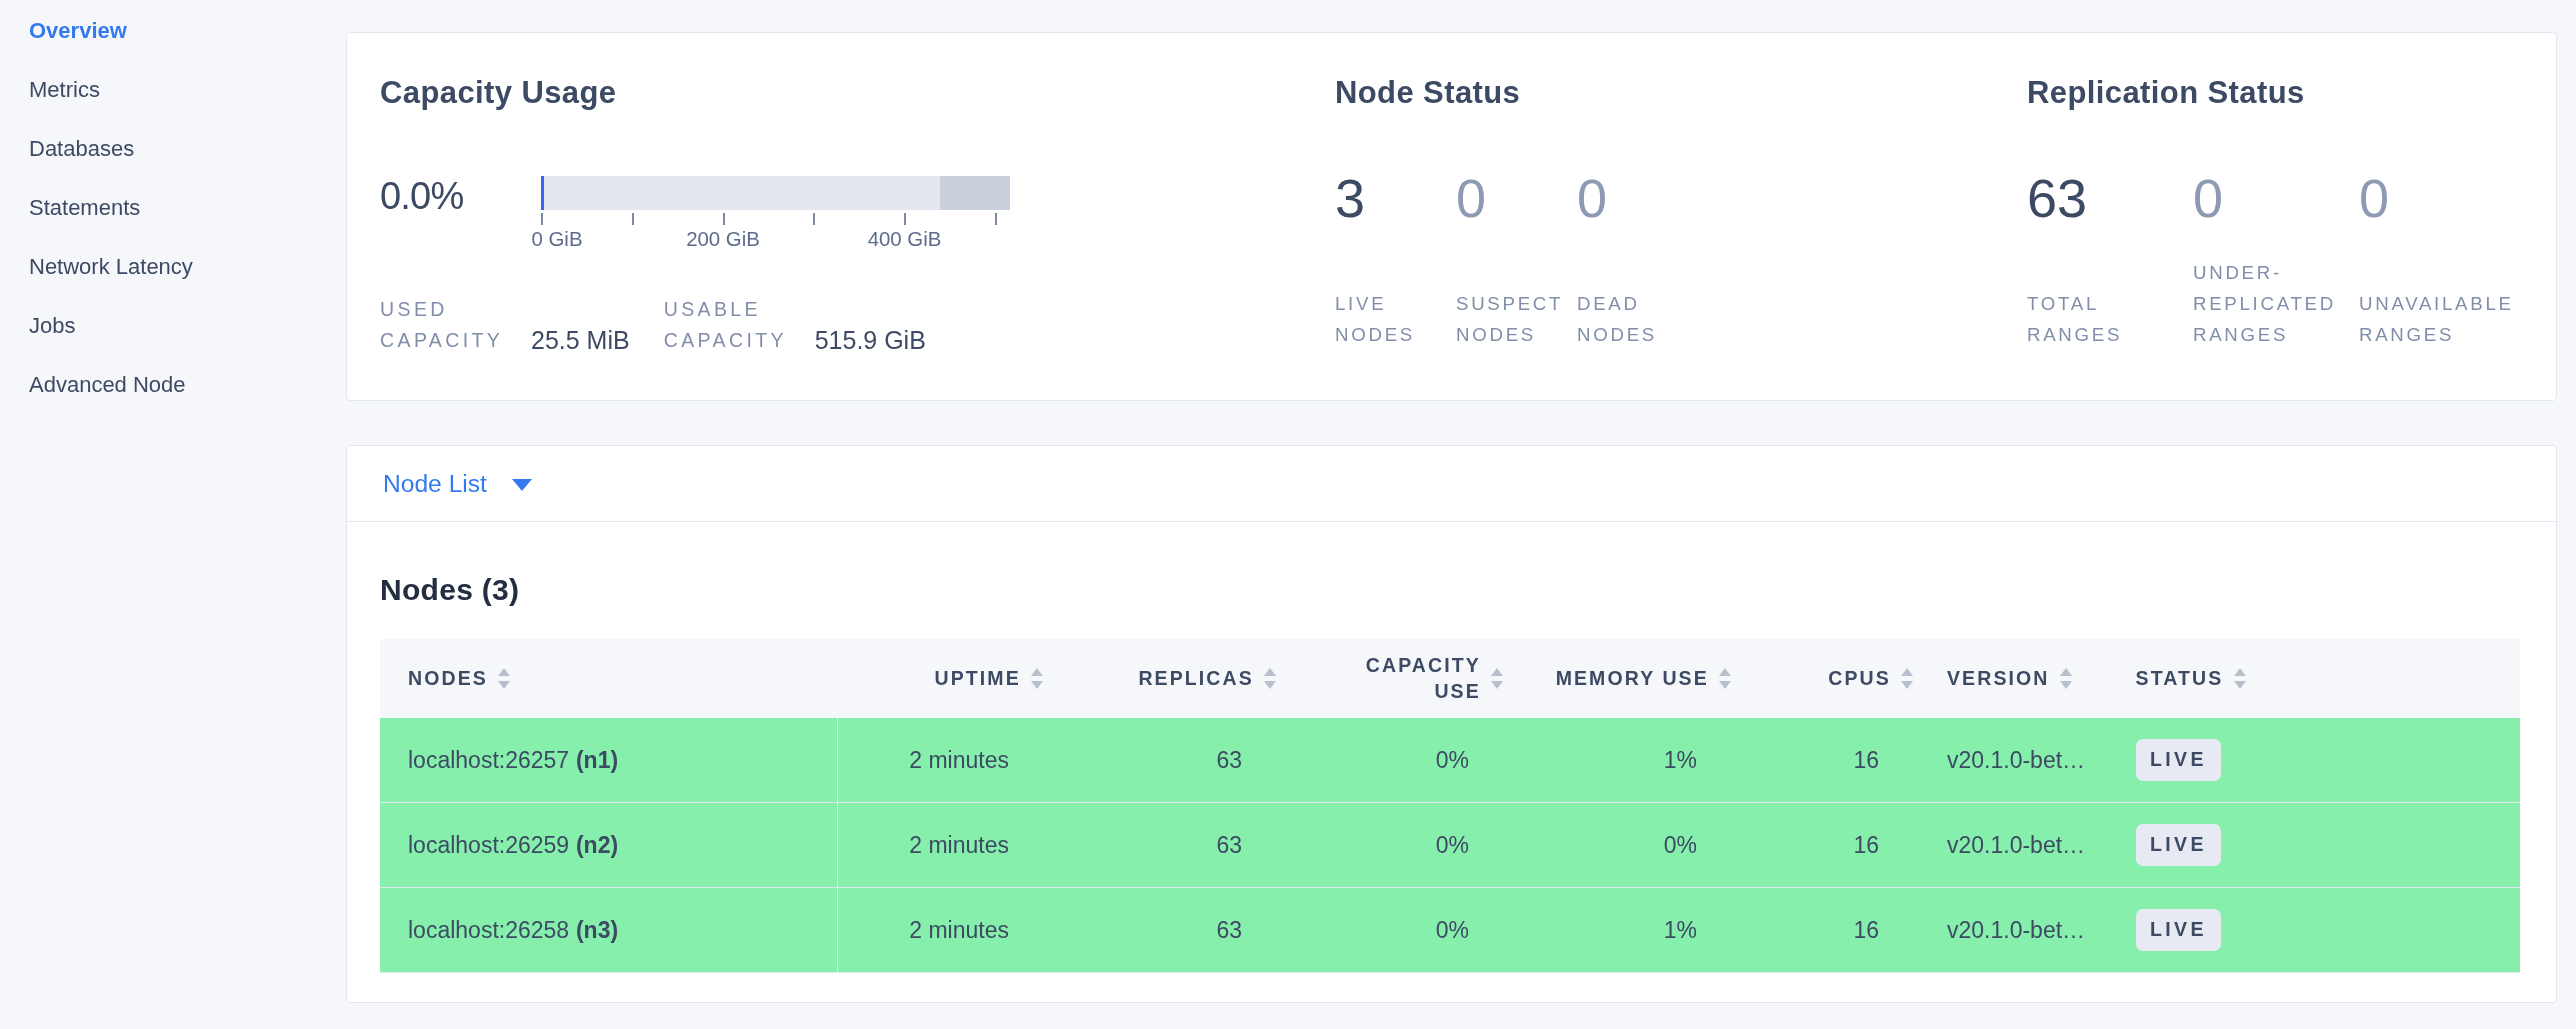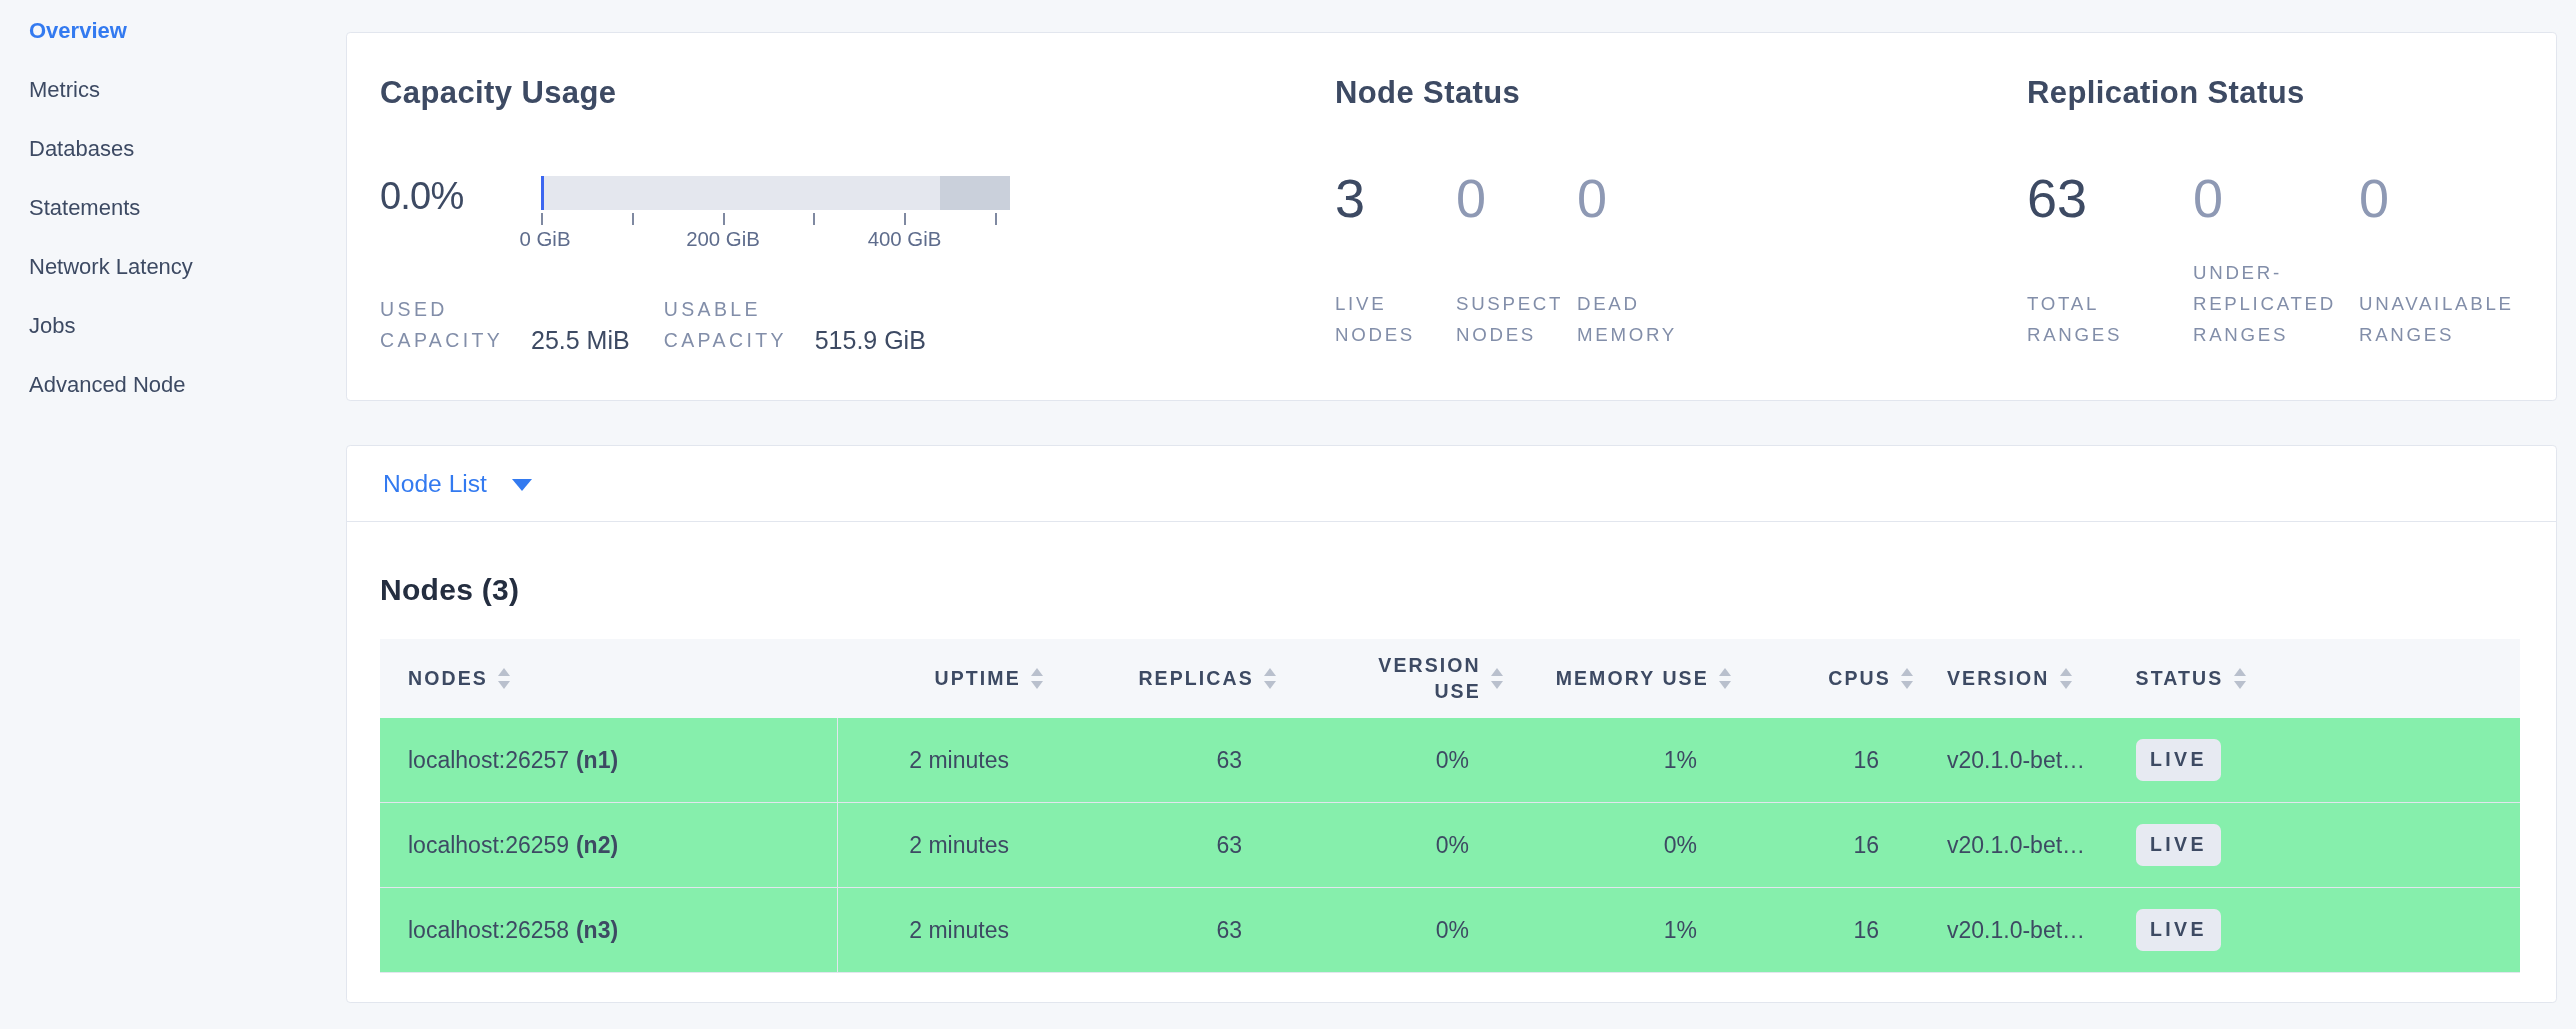--- a/index.html
+++ b/index.html
@@ -69,21 +69,21 @@
   .gauge-ticks i:nth-child(2){left:19.4%;}
   .gauge-ticks i:nth-child(3){left:38.8%;}
   .gauge-ticks i:nth-child(4){left:58.1%;}
   .gauge-ticks i:nth-child(5){left:77.5%;}
   .gauge-ticks i:nth-child(6){left:96.9%;}
   .gauge-axis{position:relative;height:25.5px;margin-top:3.4px;}
   .gauge-axis span{
     position:absolute;transform:translateX(-50%);
     font-size:20.4px;color:var(--tick-label);white-space:nowrap;
   }
-  .gauge-axis span:nth-child(1){left:4px;}
+  .gauge-axis span:nth-child(1){left:16px;}
   .gauge-axis span:nth-child(2){left:38.8%;}
   .gauge-axis span:nth-child(3){left:77.5%;}
 
   
   .cap-stats{display:flex;align-items:flex-end;margin-top:40px;}
   .cap-pair{display:flex;align-items:flex-end;}
   .cap-pair + .cap-pair{margin-left:34px;}
   .cap-label{
     width:129px;font-size:19.5px;letter-spacing:3.4px;line-height:31px;
     color:var(--label-muted);
@@ -223,21 +223,21 @@
           <div class="stat">
             <div class="stat-num">3</div>
             <div class="stat-label">LIVE NODES</div>
           </div>
           <div class="stat">
             <div class="stat-num muted">0</div>
             <div class="stat-label">SUSPECT NODES</div>
           </div>
           <div class="stat">
             <div class="stat-num muted">0</div>
-            <div class="stat-label">DEAD MEMORY</div>
+            <div class="stat-label">DEAD NODES</div>
           </div>
         </div>
       </div>
 
       <div class="sec sec-repl">
         <h2>Replication Status</h2>
         <div class="stats">
           <div class="stat">
             <div class="stat-num">63</div>
             <div class="stat-label">TOTAL RANGES</div>
@@ -283,21 +283,21 @@
                 </span>
             </div>
             <div class="th num">
               <span class="lbl">REPLICAS</span>
               <span class="sort">
                   <i class="up"></i>
                   <i class="dn"></i>
                 </span>
             </div>
             <div class="th num wrap">
-              <span class="lbl">VERSION USE</span>
+              <span class="lbl">CAPACITY USE</span>
               <span class="sort">
                   <i class="up"></i>
                   <i class="dn"></i>
                 </span>
             </div>
             <div class="th num">
               <span class="lbl">MEMORY USE</span>
               <span class="sort">
                   <i class="up"></i>
                   <i class="dn"></i>

